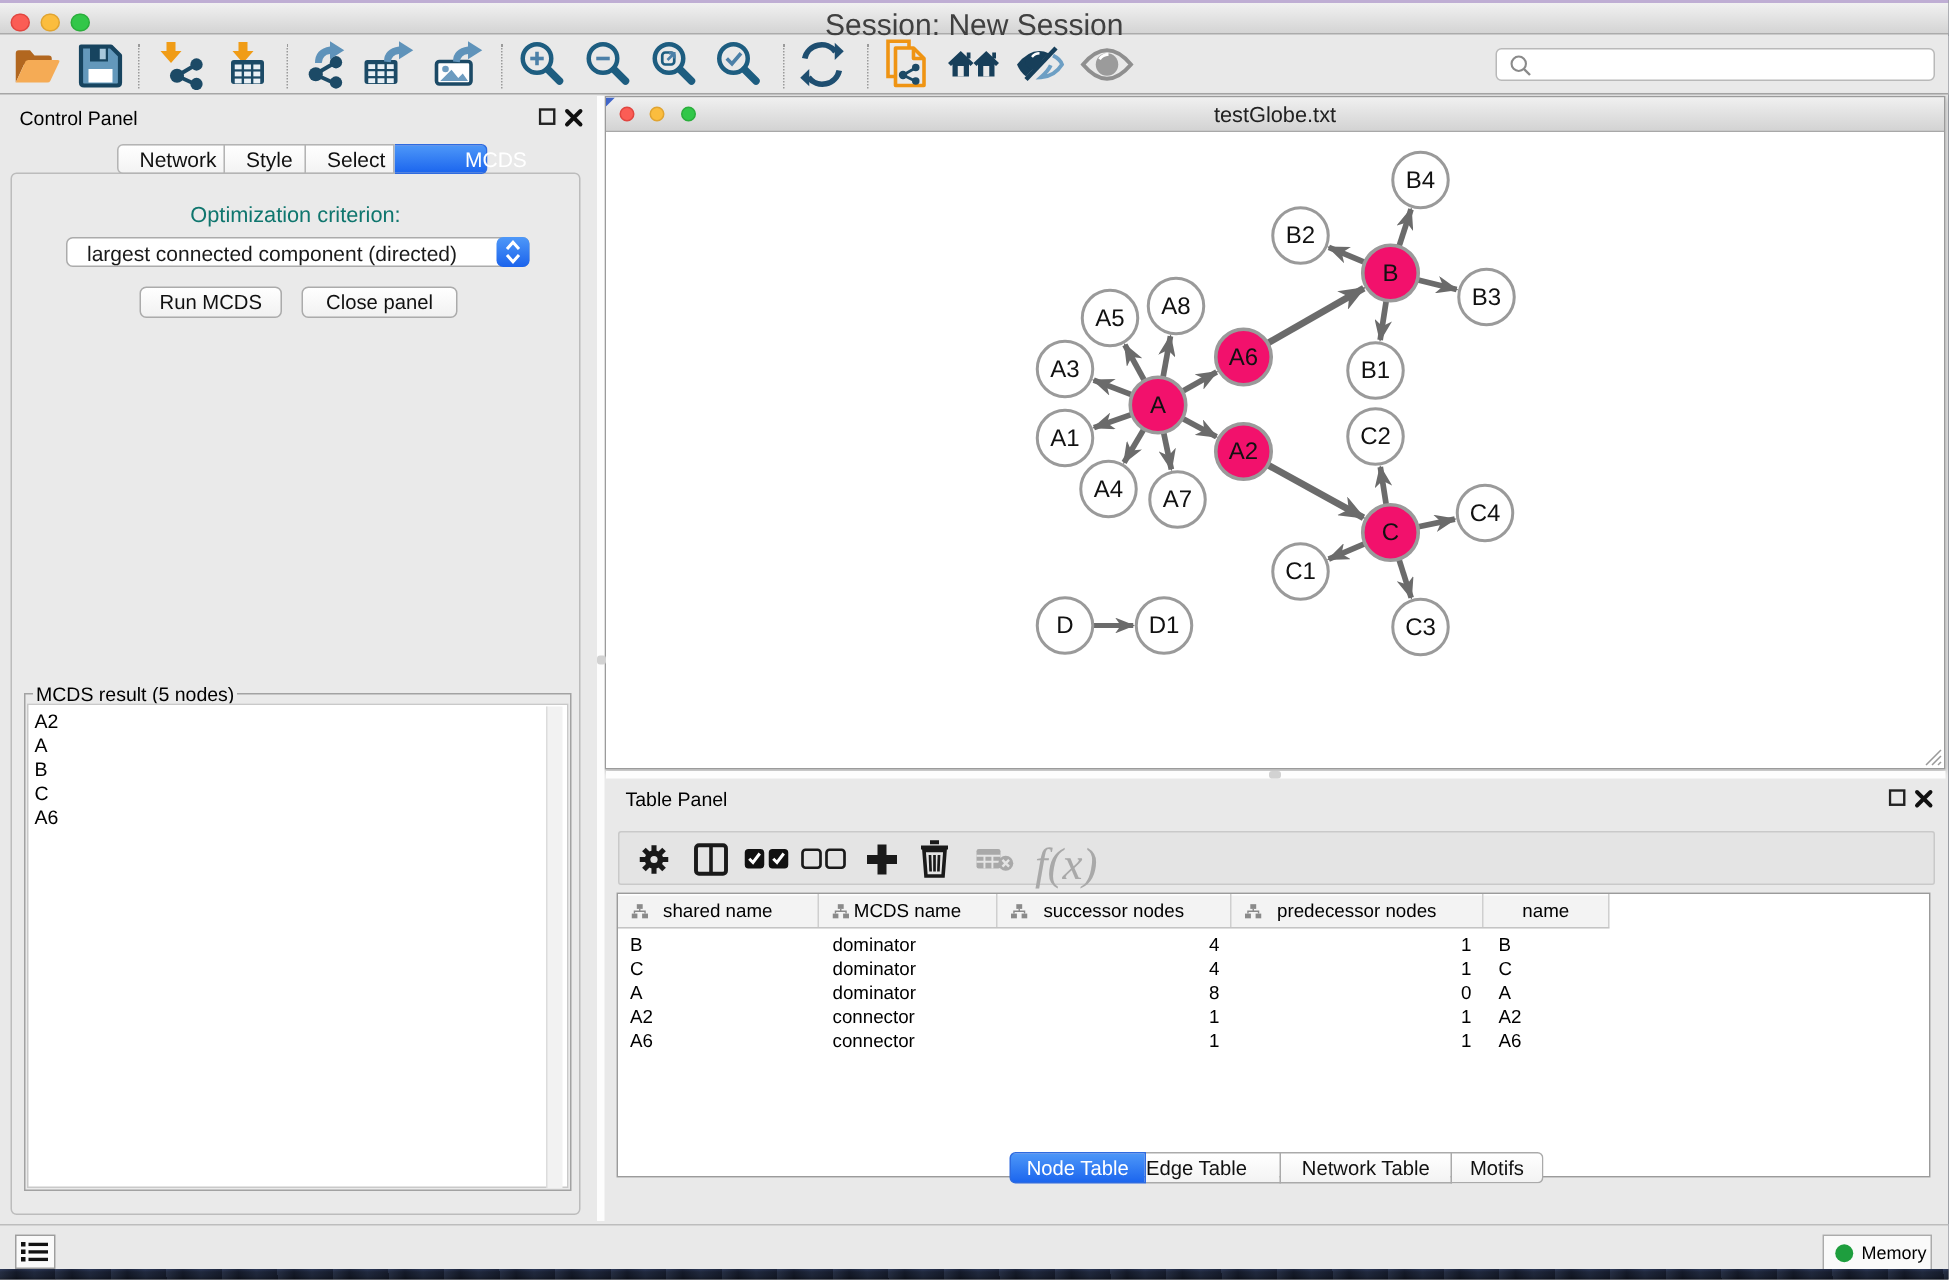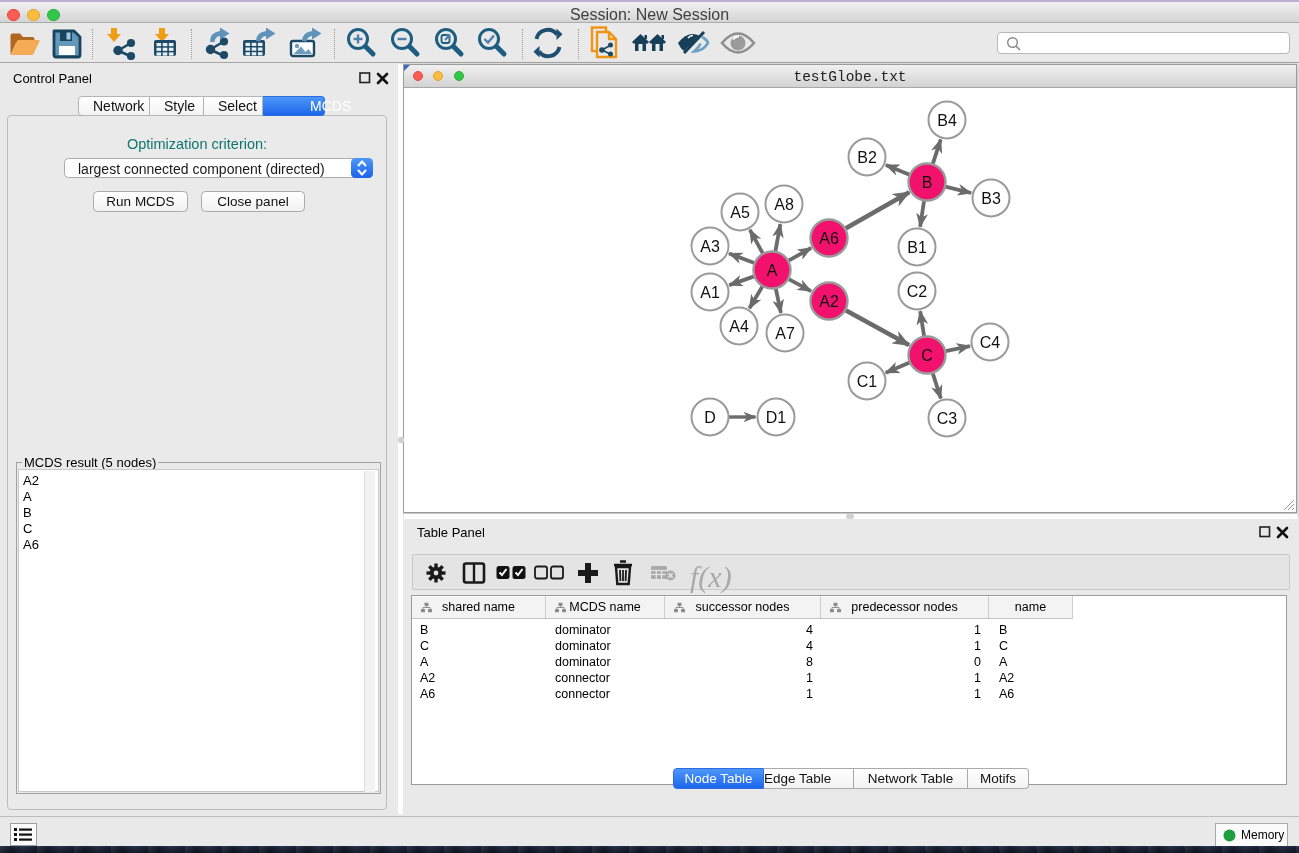--- a/index.html
+++ b/index.html
@@ -6,47 +6,47 @@
 html,body { width:1299px; height:853px; overflow:hidden; }
 body { font-family:"Liberation Sans", sans-serif; background:#1a2130; position:relative; }
 .app { position:absolute; left:0; top:0; width:1299px; height:846px; background:#e9e9e9; }
 .topline { position:absolute; left:0; top:0; width:1299px; height:2px; background:#bfaed4; }
 .titlebar { position:absolute; left:0; top:2px; width:1299px; height:21px;
   background:linear-gradient(#f1f1f1,#d4d4d4); border-bottom:1px solid #ababab; }
 .tl { position:absolute; top:6.5px; width:12.5px; height:12.5px; border-radius:50%; }
 .tl.r { left:7px;  background:#fb5d55; border:0.5px solid #e14640; }
 .tl.y { left:27px; background:#fbbd3e; border:0.5px solid #e0a431; }
 .tl.g { left:47px; background:#32c749; border:0.5px solid #2aae3c; }
-.title { position:absolute; left:0; width:100%; text-align:center; top:4px; font-size:16px; color:#404040; }
+.title { position:absolute; left:0; width:100%; text-align:center; top:4px; font-size:20px; color:#404040; }
 .toolbar { position:absolute; left:0; top:24px; width:1299px; height:39px; background:#e9e9e9; border-bottom:1px solid #a6a6a6; }
 .tsep { position:absolute; top:5px; height:30px; width:0; border-left:1px dotted #9a9a9a; }
 .ticon { position:absolute; top:2px; }
 .search { position:absolute; left:997px; top:8px; width:293px; height:22px; background:#fff; border:1px solid #b9b9b9; border-radius:4px; }
 
 .cp-title { position:absolute; left:13px; top:71px; font-size:13px; color:#000; }
 .wbtn { position:absolute; font-size:12px; color:#222; }
 .cp-panel { position:absolute; left:7px; top:115px; width:380px; height:695px; background:#eaeaea; border:1px solid #bcbcbc; border-radius:4px; }
 .tabs { position:absolute; left:78px; top:96px; height:20px; display:flex; z-index:5; }
 .tab { height:20px; line-height:19px; font-size:14px; color:#111; background:linear-gradient(#ffffff,#f3f3f3); border:1px solid #b4b4b4; border-left:none; padding:0 14px; text-align:center; }
 .tab.first { border-left:1px solid #b4b4b4; border-radius:4px 0 0 4px; }
 .tab.last { border-radius:0 4px 4px 0;padding-left:47px; }
 .tab.sel { background:linear-gradient(#4d97f8,#1c66ee); color:#fff; border-color:#2e6be0; }
 .optlabel { position:absolute; left:7px; top:136px; width:380px; text-align:center; font-size:14.5px; color:#0f766e; }
-.combo { position:absolute; left:44px; top:158px; width:309px; height:20px; background:#fff; border:1px solid #ababab; border-radius:4.5px;margin-left:20px; }
+.combo { position:absolute; left:44px; top:158px; width:309px; height:20px; background:#fff; border:1px solid #ababab; border-radius:4.5px; }
 .combo .txt { position:absolute; left:13px; top:1.5px; font-size:14px; color:#1a1a1a; }
 .combo .btn { position:absolute; right:-1px; top:-1px; width:22px; height:20px; border-radius:4.5px;
   background:linear-gradient(#4e98f8,#1b63ec); }
 .btnrow button { position:absolute; height:21px; background:linear-gradient(#ffffff,#f1f1f1); border:1px solid #ababab; border-radius:4.5px; font-size:13.5px; color:#111; font-family:"Liberation Sans",sans-serif; }
 .grpbox { position:absolute; left:16px; top:462px; width:365px; height:332px; border:1px solid #a2a2a2; }
 .grplegend { position:absolute; left:5px; top:-8px; background:#eaeaea; font-size:13px; padding:0 2px; color:#000; }
 .grplist { position:absolute; left:1px; top:6px; width:361px; height:323px; background:#fff; border:1px solid #c9c9c9; font-size:13px; color:#000; }
 .grplist .it { height:16px; line-height:16px; padding-left:4px; }
 .grpsb { position:absolute; right:3px; top:1px; width:11px; height:321px; background:#f2f2f2; border-left:1px solid #dcdcdc; }
 
-.netwin { position:absolute; left:403px; top:64px; width:894px; height:449px; background:#fff; border:1px solid #9b9b9b; box-shadow:0 1px 4px rgba(0,0,0,0.25);font-family:Liberation Mono, monospace; }
+.netwin { position:absolute; left:403px; top:64px; width:894px; height:449px; background:#fff; border:1px solid #9b9b9b; box-shadow:0 1px 4px rgba(0,0,0,0.25); }
 .nettb { position:absolute; left:0; top:0; width:100%; height:23px; background:linear-gradient(#f0f0f0,#d3d3d3); border-bottom:1px solid #a8a8a8; }
 .nettb .tl { top:5.5px; width:10px; height:10px; }
 .nettb .tl.r { left:9px; } .nettb .tl.y { left:29px; } .nettb .tl.g { left:50px; }
 .nettitle { position:absolute; left:0; width:100%; top:4px; text-align:center; font-size:14.5px; color:#222; }
 
 .tp-title { position:absolute; left:417px; top:525px; font-size:13px; color:#000; }
 .tp-toolbar { position:absolute; left:412px; top:554px; width:878px; height:36px; background:#e4e4e4; border:1px solid #c9c9c9; border-radius:2px; }
 .tbl { position:absolute; left:411px; top:595px; width:876px; height:190px; background:#fff; border:1px solid #9b9b9b; }
 .tblhead { position:absolute; left:0; top:1px; height:22px; background:#f3f3f3; border-bottom:1px solid #c4c4c4; }
 .th { position:absolute; top:0; height:22px; border-right:1px solid #cfcfcf; font-size:12.5px; color:#000; text-align:center; line-height:22px; }

